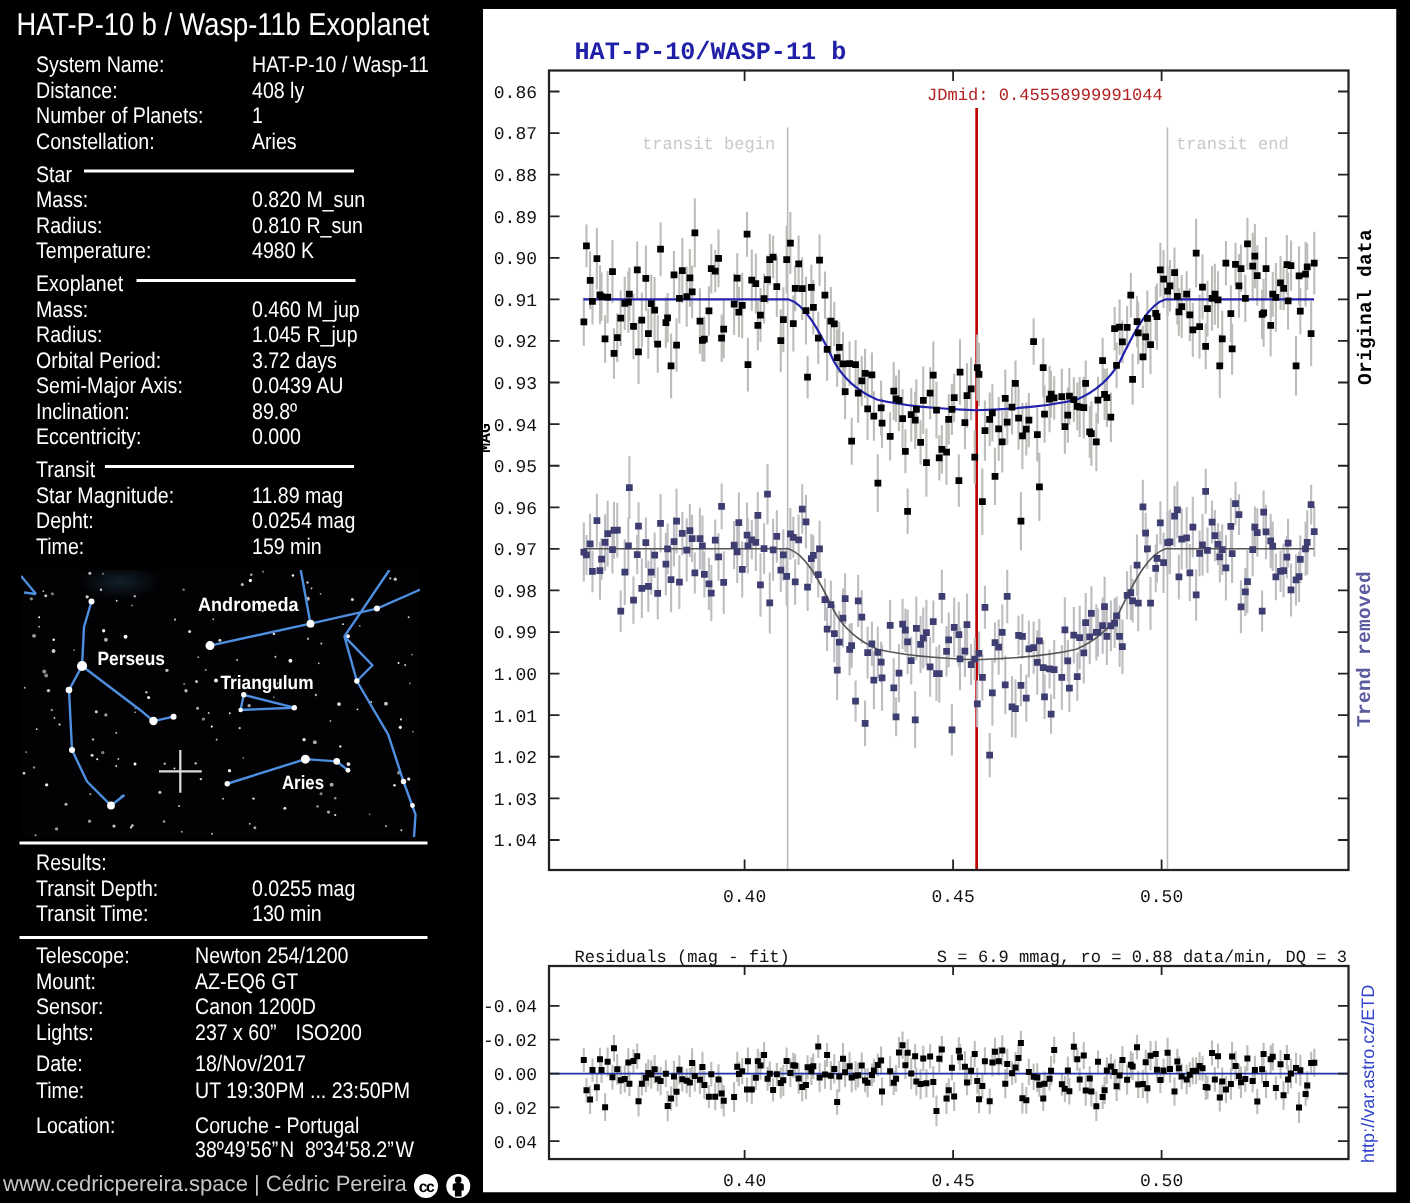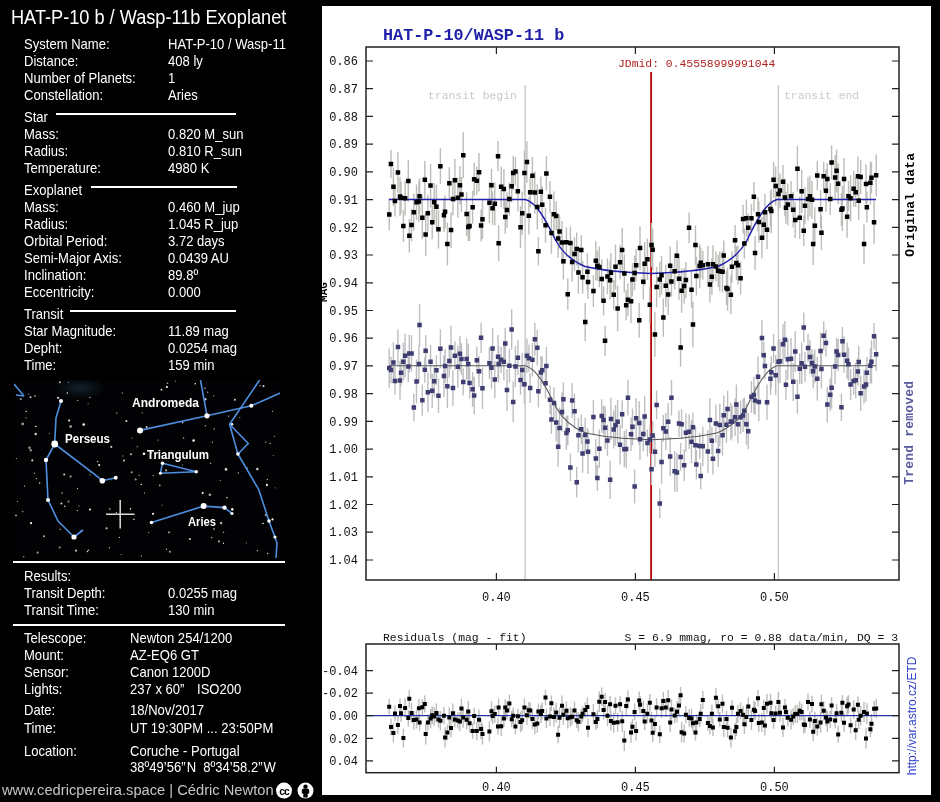--- a/index.html
+++ b/index.html
@@ -260,21 +260,21 @@
 <circle cx="223.9" cy="74" r="1.8" fill="#fff"></circle>
 <circle cx="255" cy="141" r="1.8" fill="#fff"></circle>
 <circle cx="261" cy="157" r="1.6" fill="#fff"></circle>
 <text x="118" y="27" textLength="67" lengthAdjust="spacingAndGlyphs" style="font-family:&quot;Liberation Sans&quot;,sans-serif;font-size:12.8px;font-weight:bold;fill:#fff">Andromeda</text>
 <text x="51" y="63" textLength="45" lengthAdjust="spacingAndGlyphs" style="font-family:&quot;Liberation Sans&quot;,sans-serif;font-size:12.8px;font-weight:bold;fill:#fff">Perseus</text>
 <text x="133" y="79" textLength="62" lengthAdjust="spacingAndGlyphs" style="font-family:&quot;Liberation Sans&quot;,sans-serif;font-size:12.8px;font-weight:bold;fill:#fff">Triangulum</text>
 <text x="174" y="146" textLength="28" lengthAdjust="spacingAndGlyphs" style="font-family:&quot;Liberation Sans&quot;,sans-serif;font-size:12.8px;font-weight:bold;fill:#fff">Aries</text>
 <path d="M92 134.2H120.5M106.2 120V148.5" stroke="#dddddd" stroke-width="1.5" fill="none"></path>
 </svg>
 
-<div style="position:absolute;left:2px;top:782px;color:#c6c6c6;font-size:14.7px;white-space:nowrap">www.cedricpereira.space | Cédric Newton</div>
+<div style="position:absolute;left:2px;top:782px;color:#c6c6c6;font-size:14.7px;white-space:nowrap">www.cedricpereira.space | Cédric Pereira</div>
 <svg width="46" height="20" style="position:absolute;left:275px;top:781px" xmlns="http://www.w3.org/2000/svg">
 <circle cx="9" cy="9.6" r="8" fill="#fff"></circle>
 <text x="9" y="13.6" text-anchor="middle" style="font-family:&quot;Liberation Sans&quot;,sans-serif;font-size:10.5px;font-weight:bold;fill:#000;letter-spacing:-1px">cc</text>
 <circle cx="30.5" cy="9.6" r="8" fill="#fff"></circle>
 <circle cx="30.5" cy="5.6" r="2.2" fill="#000"></circle>
 <path d="M26.8 9.2c0-1.1 0.9-1.6 3.7-1.6s3.7 0.5 3.7 1.6v3.4h-1.5v4h-4.4v-4h-1.5z" fill="#000"></path>
 </svg>
 
 <svg width="609" height="789" style="position:absolute;left:322px;top:6px" xmlns="http://www.w3.org/2000/svg">
 <rect x="0" y="0" width="609" height="789" fill="#ffffff"></rect>

